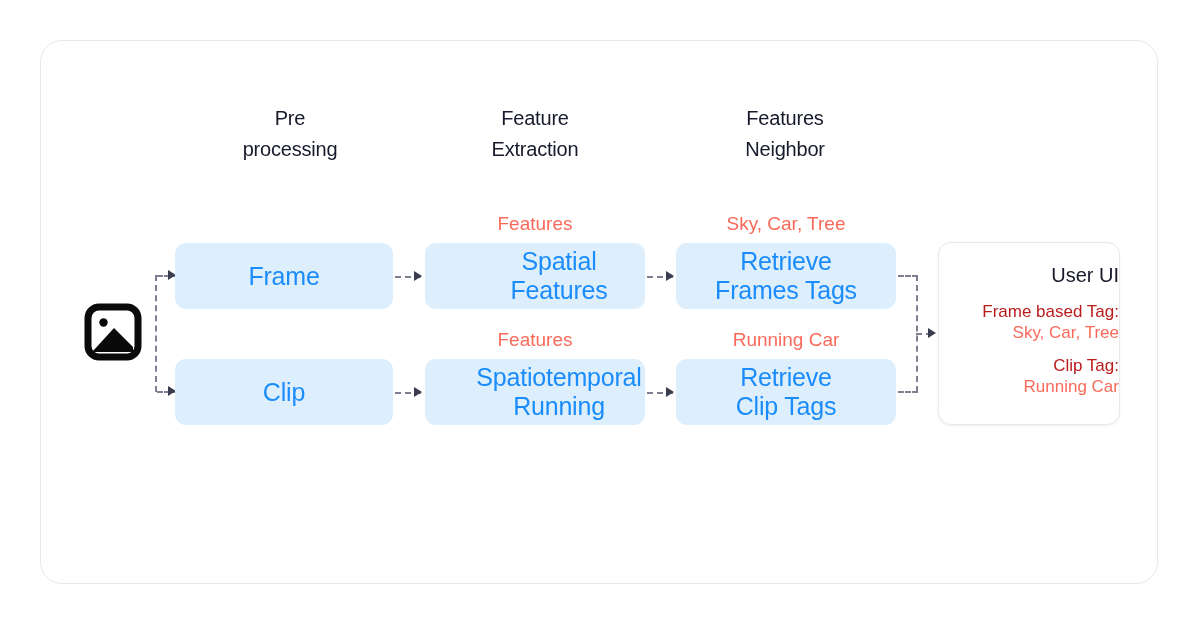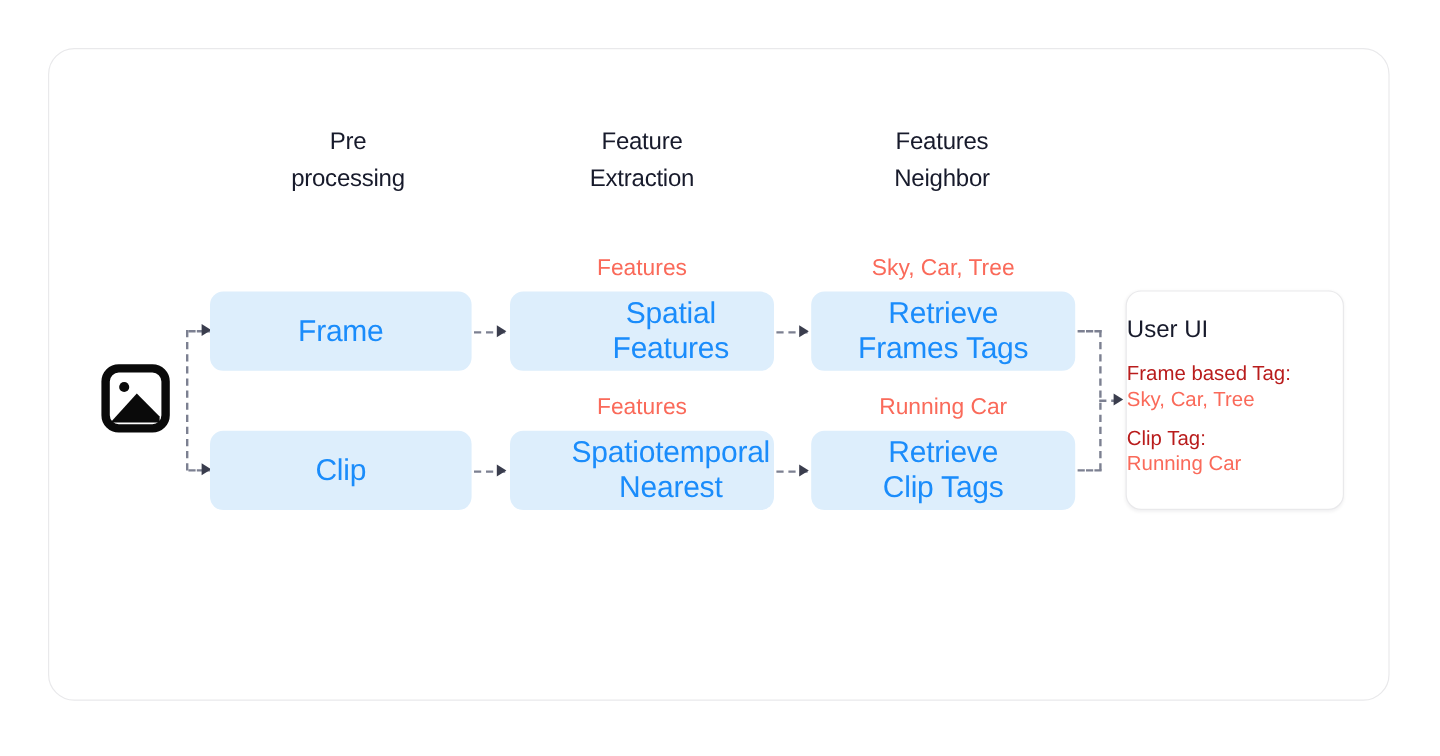--- a/index.html
+++ b/index.html
@@ -148,21 +148,21 @@
     top: 242px;
     width: 182px;
     height: 183px;
     background: #ffffff;
     border: 1px solid #e9e9eb;
     border-radius: 13px;
     box-shadow: 0 1px 3px rgba(20,20,35,0.06);
     box-sizing: border-box;
     display: flex;
     flex-direction: column;
-    align-items: flex-start;
+    align-items: flex-end;
     padding-top: 20px;
   }
   .ui-title {
     font-size: 20px;
     line-height: 24px;
     color: #171a2b;
     margin-bottom: 14px;
   }
   .ui-key {
     font-size: 17px;
@@ -218,21 +218,21 @@
   <div class="arrow m2a"></div>
   <div class="rlabel a2">Sky, Car, Tree</div>
   <div class="pbox r1 k3">Retrieve
 Frames Tags</div>
 
   <div class="pbox r2 k1">Clip</div>
   <div class="dash-h m3h"></div>
   <div class="arrow m3a"></div>
   <div class="rlabel b1">Features</div>
   <div class="pbox r2 k2">Spatiotemporal
-Nearest</div>
+Running</div>
   <div class="dash-h m4h"></div>
   <div class="arrow m4a"></div>
   <div class="rlabel b2">Running Car</div>
   <div class="pbox r2 k3">Retrieve
 Clip Tags</div>
 
   <div class="dash-h rh1"></div>
   <div class="dash-h rh2"></div>
   <div class="dash-v rv"></div>
   <div class="dash-h rh3"></div>

